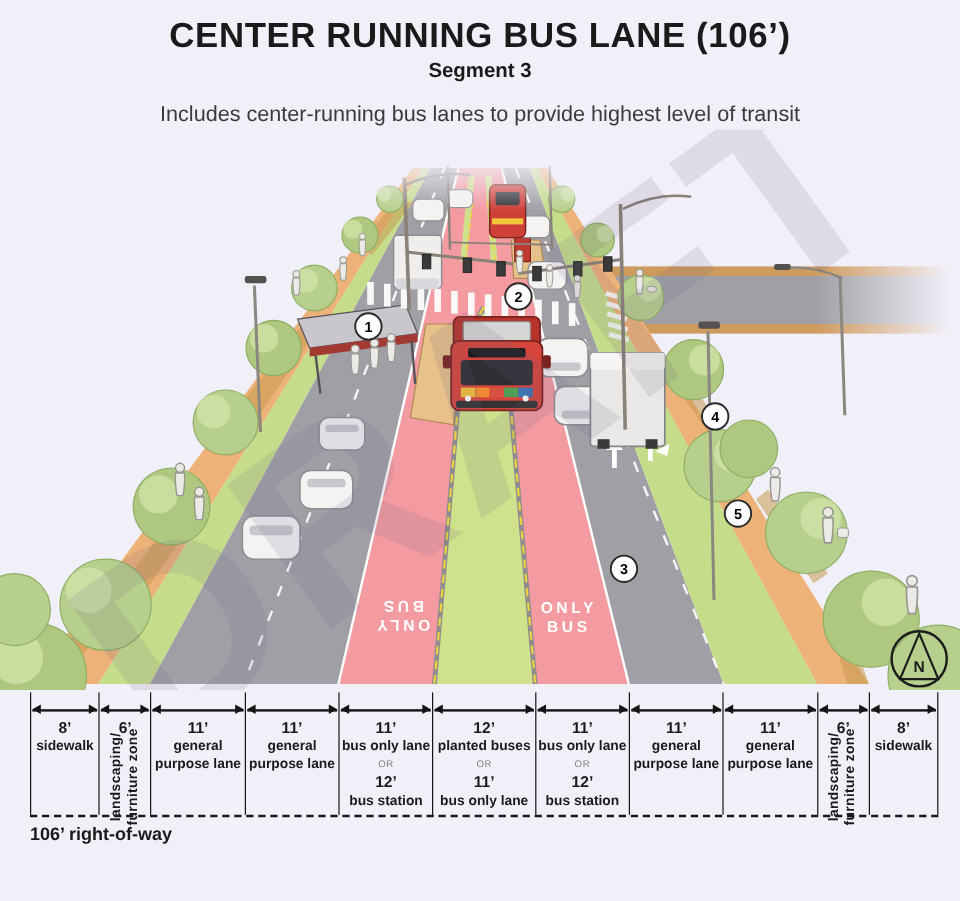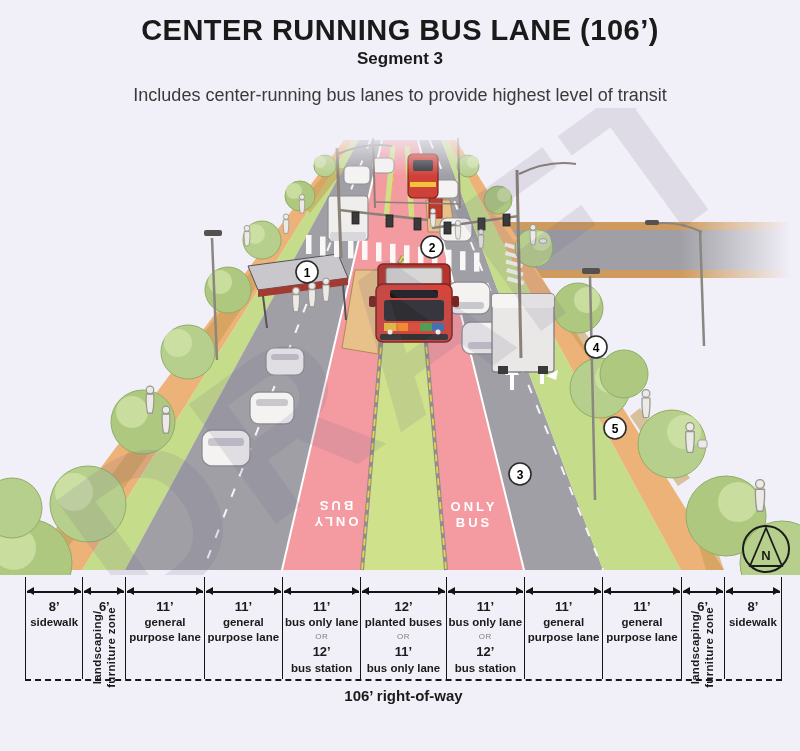--- a/index.html
+++ b/index.html
@@ -35,21 +35,21 @@
     content:'';position:absolute;top:-3.6px;width:0;height:0;
     border-top:4px solid transparent;border-bottom:4px solid transparent;}
   .dim-arrow::before{left:0;border-right:7px solid #141414;}
   .dim-arrow::after{right:0;border-left:7px solid #141414;}
   .lbl{text-align:center;padding-top:2px;line-height:1.3;}
   .dim{font-size:13px;font-weight:bold;}
   .nm{font-size:11.5px;font-weight:bold;}
   .or{font-size:8px;font-weight:normal;color:#808080;letter-spacing:.5px;margin:2px 0 1px;}
   .vname{height:64px;display:flex;align-items:center;justify-content:center;overflow:visible;}
   .vname>div{transform:rotate(-90deg);white-space:nowrap;font-size:9.5px;font-weight:bold;line-height:1.25;letter-spacing:.3px;}
-  .row-label{text-align:center;font-weight:bold;font-size:15px;margin-top:6px;}
+  .row-label{font-weight:bold;font-size:15px;margin-top:6px;}
 </style>
 </head>
 <body>
 
 <div class="hdr">
   <div class="title">CENTER RUNNING BUS LANE (106’)</div>
   <div class="subtitle">Segment 3</div>
   <div class="desc">
     <div>Includes center-running bus lanes to provide highest level of transit</div>
   </div>

